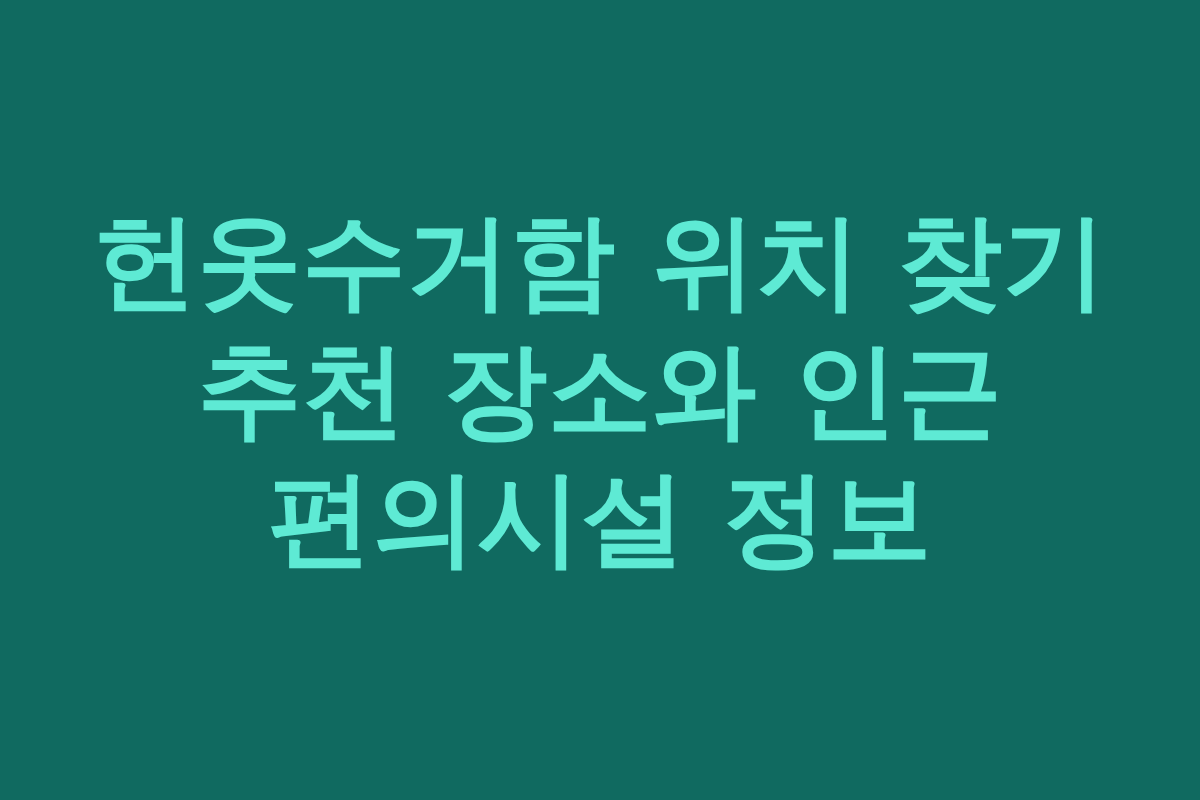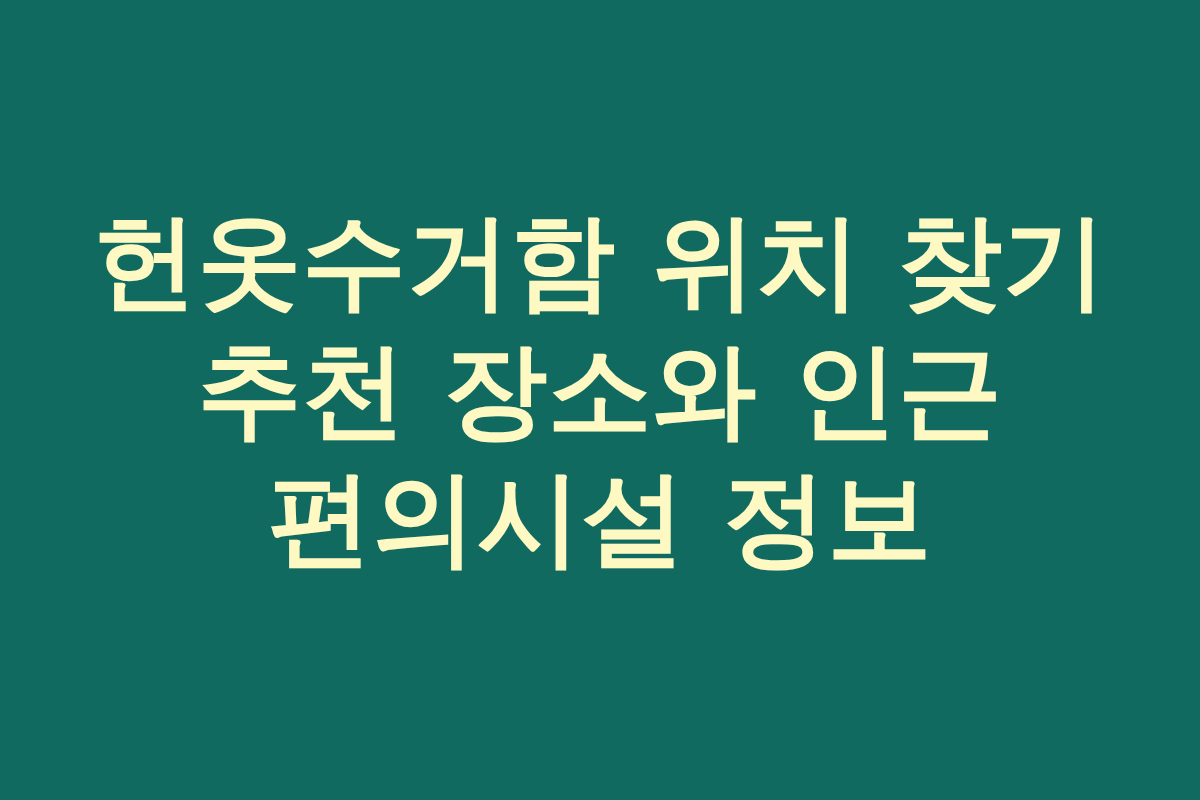--- a/index.html
+++ b/index.html
@@ -52,17 +52,17 @@
     text-rendering: optimizeLegibility;
   }
 </style>
 </head>
 <body>
 
 <div class="thumbnail-card" style="background: rgb(16, 106, 96);">
 
   <div class="headline-block">
 
-    <h1 class="headline" style="color: #fef9c3; font-size: 104px;">헌옷수거함 위치 찾기 추천 장소와 인근 편의시설 정보</h1>
+    <h1 class="headline" style="color: #5eead4; font-size: 104px;">헌옷수거함 위치 찾기 추천 장소와 인근 편의시설 정보</h1>
 
   </div>
 
 </div>
 
 </body></html>

